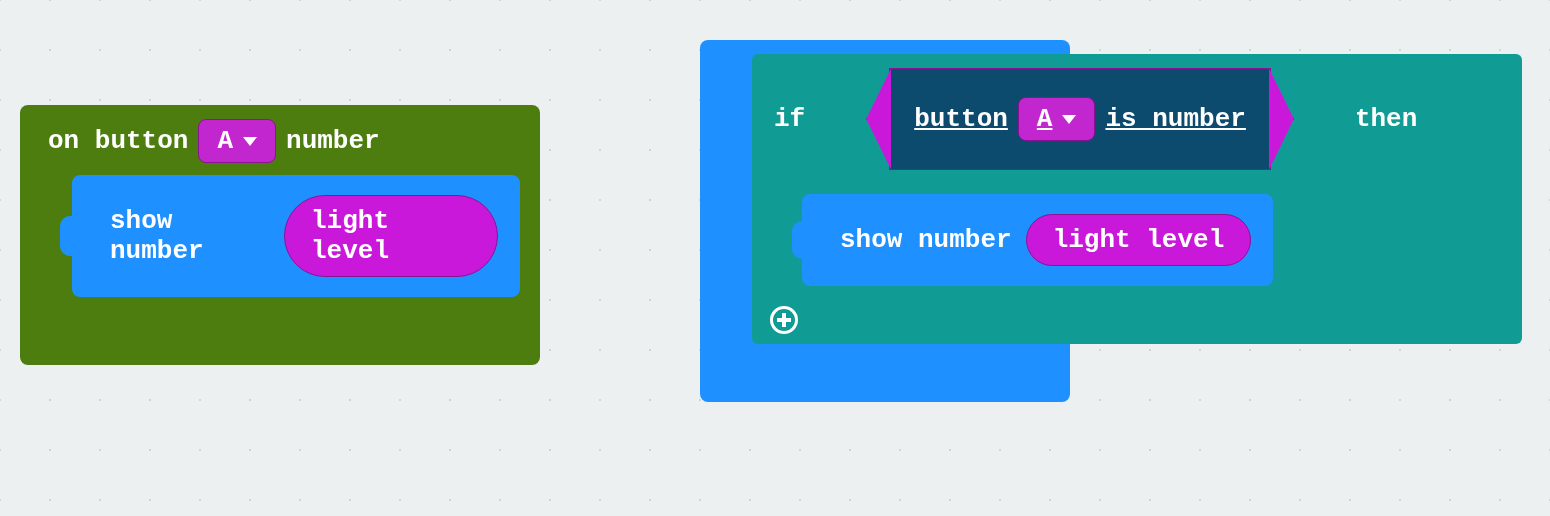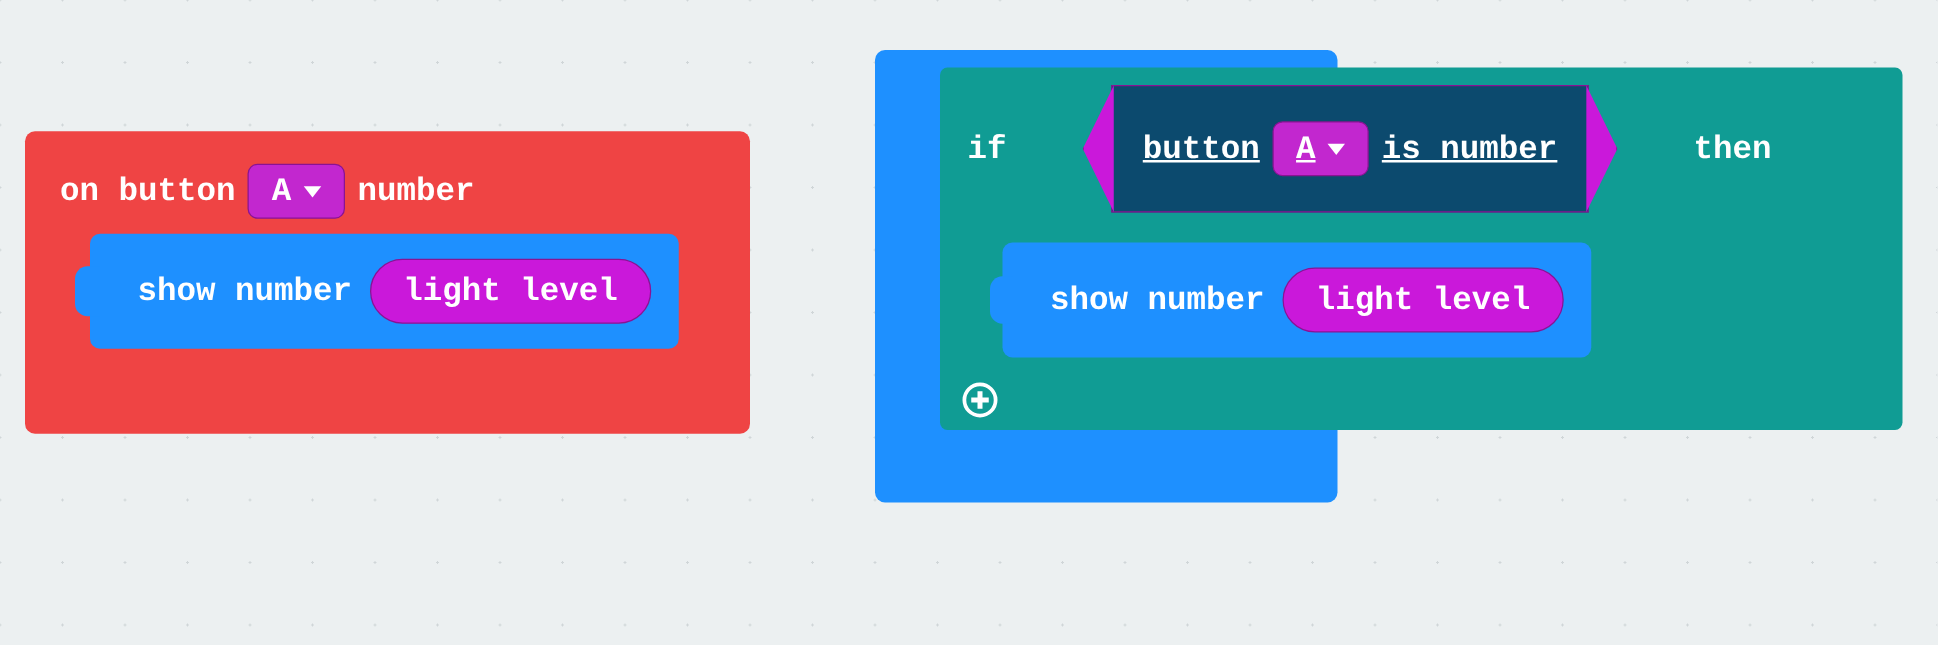--- a/index.html
+++ b/index.html
@@ -31,25 +31,25 @@
 
 
 .stack-left {
   position: absolute;
   left: 20px;
   top: 105px;
 }
 
 
 .pink-hat {
-  background: #ef4444;
-  color: #fff;
-  border-radius: 8px;
-  padding: 26px 20px 18px 20px;
-  width: 580px;
+  background: #4d7c0f;
+  color: #fff;
+  border-radius: 8px;
+  padding: 14px 20px 18px 20px;
+  width: 520px;
   position: relative;
 }
 .pink-hat-header {
   display: flex;
   align-items: center;
   gap: 10px;
   font-size: 26px;
   margin-left: 8px;
   margin-bottom: 12px;
 }

